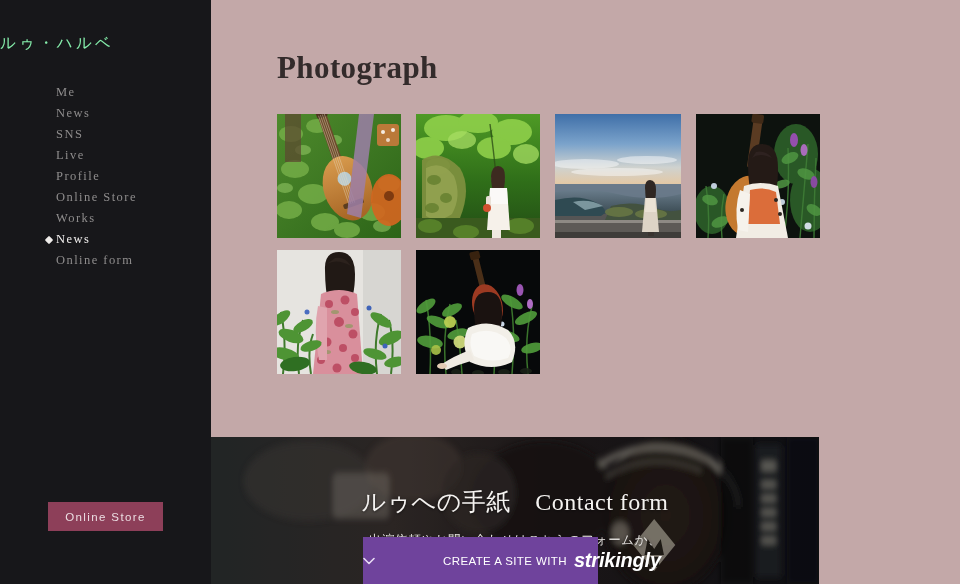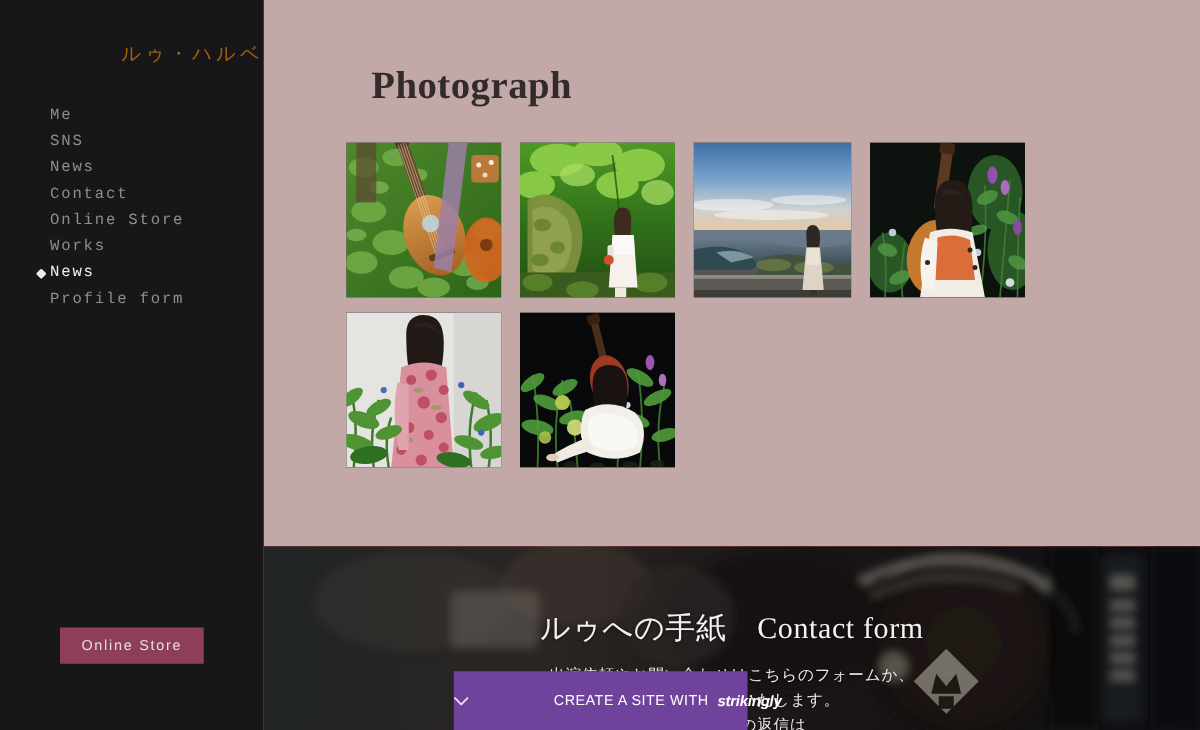--- a/index.html
+++ b/index.html
@@ -11,38 +11,39 @@
   #app { position:relative; width:960px; height:584px; overflow:hidden; }
 
   
   .sidebar {
     position:absolute; left:0; top:0; width:211px; height:584px;
     background:#17171a;
     z-index:10;
   }
   .brand {
     position:absolute; left:0; top:33px; width:211px;
-    text-align:right;
+    text-align:left;
     font-family:"Liberation Serif", serif;
     font-size:15.5px;
     letter-spacing:3.2px;
-    color:#a16207;
+    color:#86efac;
     white-space:nowrap;
   }
   .nav { position:absolute; left:40px; top:82px; width:170px; }
   .nav-item {
     position:relative;
     font-size:12.5px;
     letter-spacing:1.45px;
     color:#8f8d8d;
     line-height:21px;
     height:21px;
     white-space:nowrap;
     cursor:pointer;
-    font-family:Liberation Mono, monospace;
+    font-family:Liberation Serif, serif;
+    margin-left:16px;
   }
   .nav-item.active { color:#f2f0ef; }
   .nav-bullet {
     position:absolute;
     left:-10px; top:8px;
     width:6px; height:6px;
     background:#efecea;
     transform:rotate(45deg);
     border-radius:1px;
   }
@@ -63,21 +64,20 @@
     position:absolute; left:211px; top:0;
     width:749px; height:437px;
     background:#c3a8a8;
   }
   .section-title {
     position:absolute; left:66px; top:50px;
     font-family:"Liberation Serif", serif;
     font-size:31px;
     color:#332b2b;
     letter-spacing:0.4px;
-    margin-left:20px;
   }
   .gallery {
     position:absolute; left:66px; top:114px;
     width:620px;
   }
   .grid-row { display:flex; }
   .grid-row.row2 { margin-top:12px; }
   .thumb {
     width:124px; height:124px;
     margin-right:15px;
@@ -85,23 +85,23 @@
     position:relative;
     cursor:pointer;
     background:#555;
   }
   .thumb.wide { width:126px; }
   .thumb svg { display:block; width:100%; height:100%; }
 
   
   .contact-section {
     position:absolute; left:211px; top:437px;
-    width:749px; height:147px;
+    width:608px; height:147px;
     overflow:hidden;
-    background:#7f1d1d;
+    background:#a21caf;
   }
   .contact-bg { position:absolute; inset:0; }
   .contact-bg svg { display:block; width:100%; height:100%; }
   .contact-inner {
     position:absolute; inset:0;
     text-align:center;
     padding-top:49px;
   }
   .contact-title {
     font-family:"Liberation Serif", serif;
@@ -142,58 +142,61 @@
     flex:1; height:47px;
     display:flex; align-items:center; justify-content:center;
     gap:7px;
     white-space:nowrap;
   }
   .sl-lead {
     font-size:11.5px; color:#ffffff; letter-spacing:.4px;
     font-family:"Liberation Sans", sans-serif;
   }
   .sl-brand {
-    font-size:12px; color:#ffffff; font-weight:bold; font-style:italic;
+    font-size:20px; color:#ffffff; font-weight:bold; font-style:italic;
     letter-spacing:-.2px;
     font-family:"Liberation Sans", sans-serif;
   }
 </style>
 </head>
 <body>
 
 <div id="app">
 
   <aside class="sidebar">
     <div class="brand">ルゥ・ハルベ</div>
 
     <nav class="nav">
       <div class="nav-item">
         <span>Me</span>
       </div>
       <div class="nav-item">
+        <span>News</span>
+      </div>
+      <div class="nav-item">
         <span>SNS</span>
       </div>
       <div class="nav-item">
-        <span>News</span>
-      </div>
-      <div class="nav-item">
-        <span>Contact</span>
+        <span>Live</span>
+      </div>
+      <div class="nav-item">
+        <span>Profile</span>
       </div>
       <div class="nav-item">
         <span>Online Store</span>
       </div>
       <div class="nav-item">
         <span>Works</span>
       </div>
       <div class="nav-item active">
         <span class="nav-bullet"></span>
         <span>News</span>
       </div>
       <div class="nav-item">
-        <span>Profile form</span>
+        <span>Online form</span>
       </div>
     </nav>
 
     <div class="store-btn">
       <span>Online Store</span>
     </div>
   </aside>
 
   <section class="photo-section">
     <h1 class="section-title">Photograph</h1>

